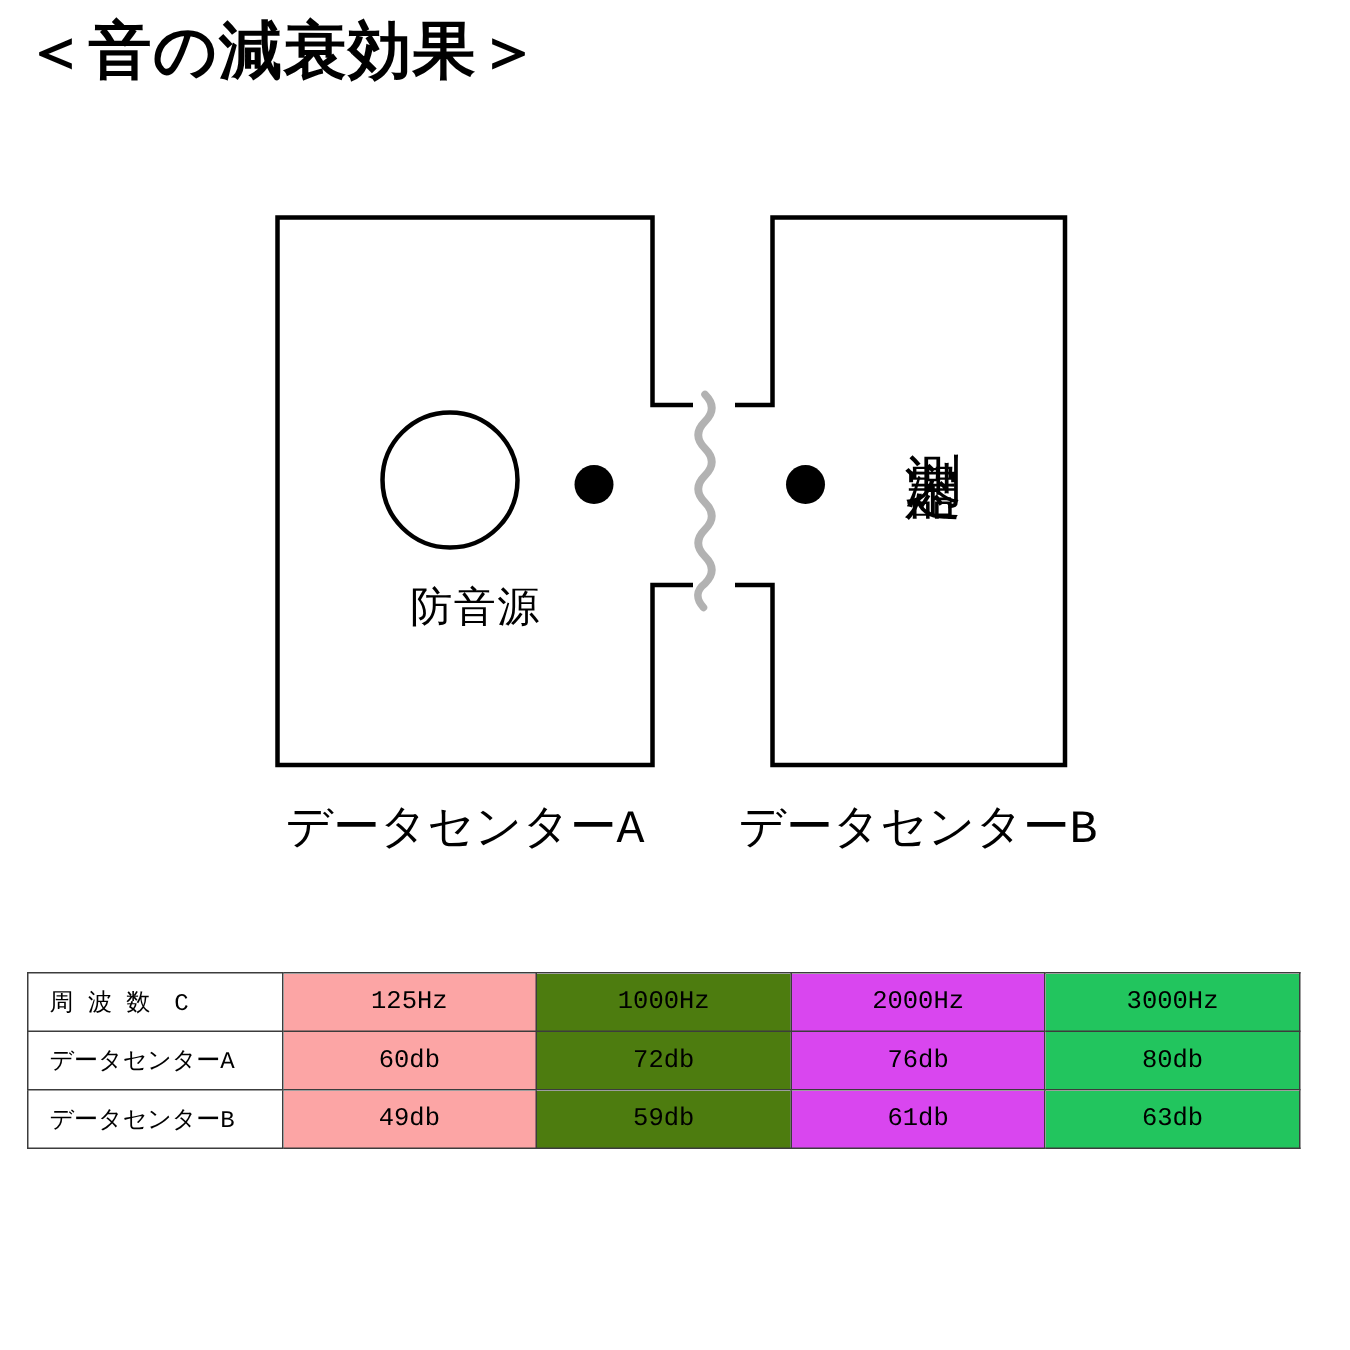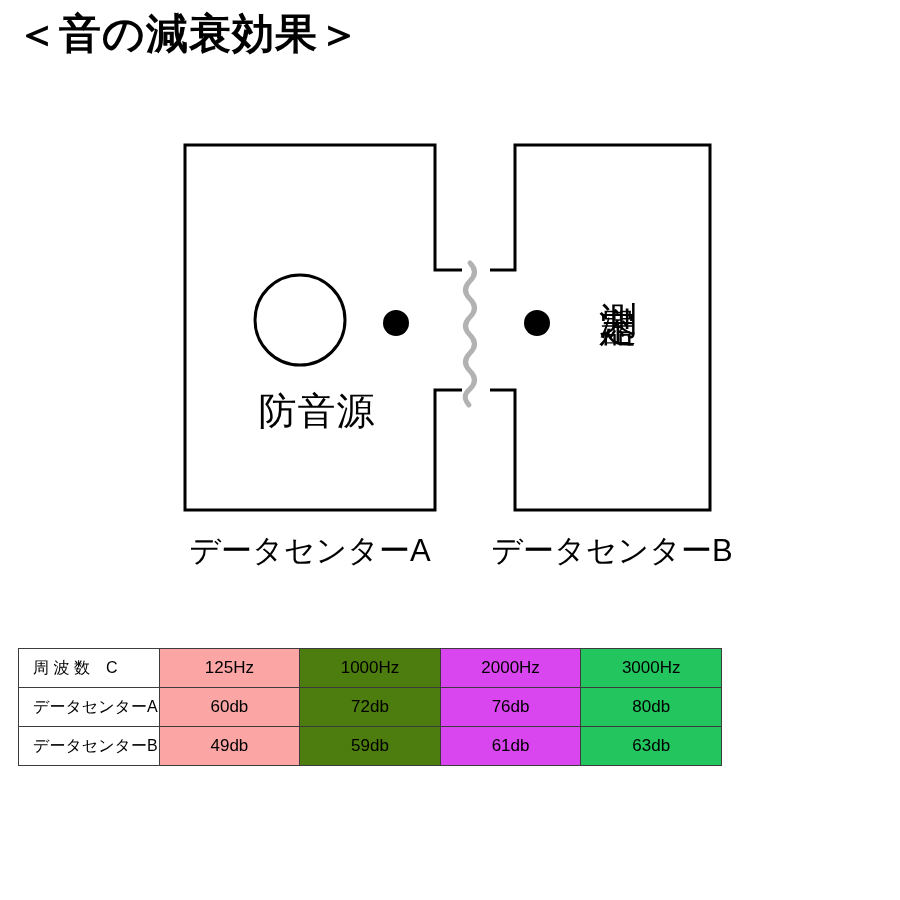--- a/index.html
+++ b/index.html
@@ -1,20 +1,20 @@
 <!DOCTYPE html>
 <html><head>
 <meta charset="utf-8">
 <style>
   html,body{margin:0;padding:0;background:#ffffff;}
   .page{
     position:relative;
     width:900px;height:900px;
     background:#ffffff;
-    font-family:Liberation Sans, sans-serif;
+    font-family:Liberation Mono, monospace;
     color:#000;
     overflow:hidden;
   }
   .title{
     position:absolute;
     left:16px;top:6px;
     margin:0;
     font-size:42px;
     font-weight:bold;
     letter-spacing:1px;
@@ -22,42 +22,42 @@
   }
   .diagram{
     position:absolute;
     left:0;top:120px;
     width:900px;height:470px;
   }
   .diagram svg{position:absolute;left:0;top:0;}
   .lbl{position:absolute;color:#000;}
   .lbl.source{
     left:232px;top:266px;width:170px;
-    font-size:38px;text-align:center;
+    font-size:28px;text-align:center;
     letter-spacing:1px;
   }
   .lbl.meter{
     left:592px;top:152px;height:150px;
     font-size:38px;
     writing-mode:vertical-rl;
     text-orientation:upright;
     letter-spacing:4px;
   }
   .lbl.room-a{
     left:150px;top:410px;width:320px;
     font-size:31px;text-align:center;
   }
   .lbl.room-b{
     left:452px;top:410px;width:320px;
     font-size:31px;text-align:center;
   }
   .data-table{
     position:absolute;
     left:18px;top:648px;
-    width:704px;
+    width:849px;
     border-collapse:collapse;
     table-layout:fixed;
     font-size:17px;
   }
   .data-table td,.data-table th{
     border:1.5px solid #3c3c3c;
     height:36px;
     font-weight:normal;
     color:#000;
     overflow:hidden;

